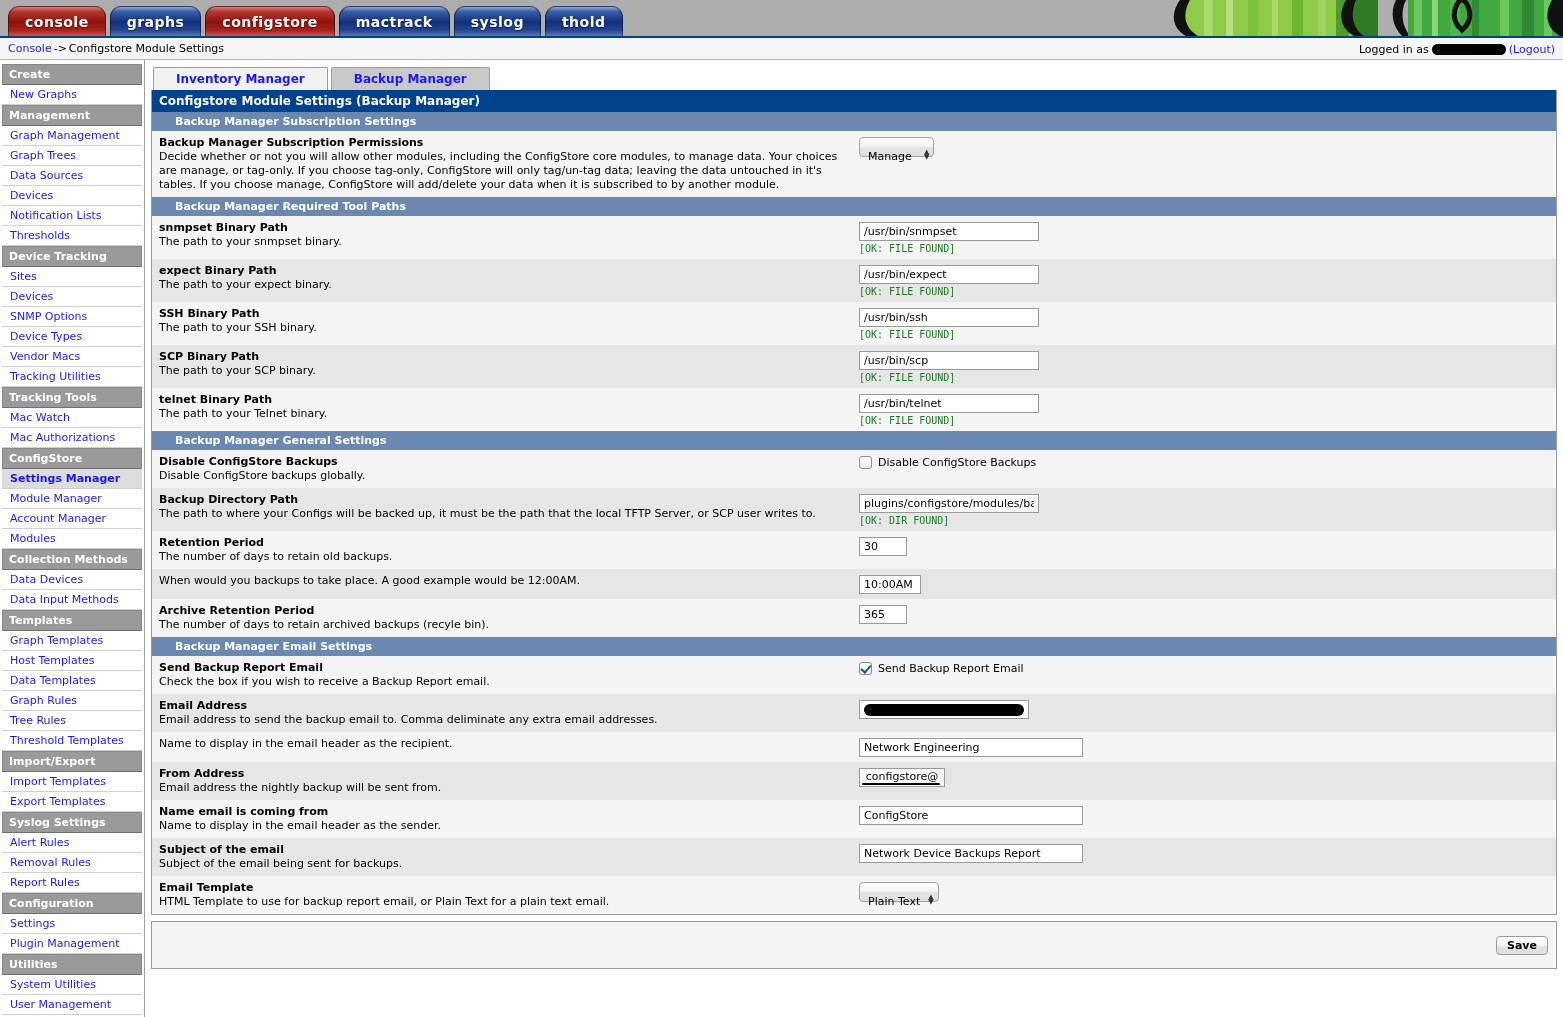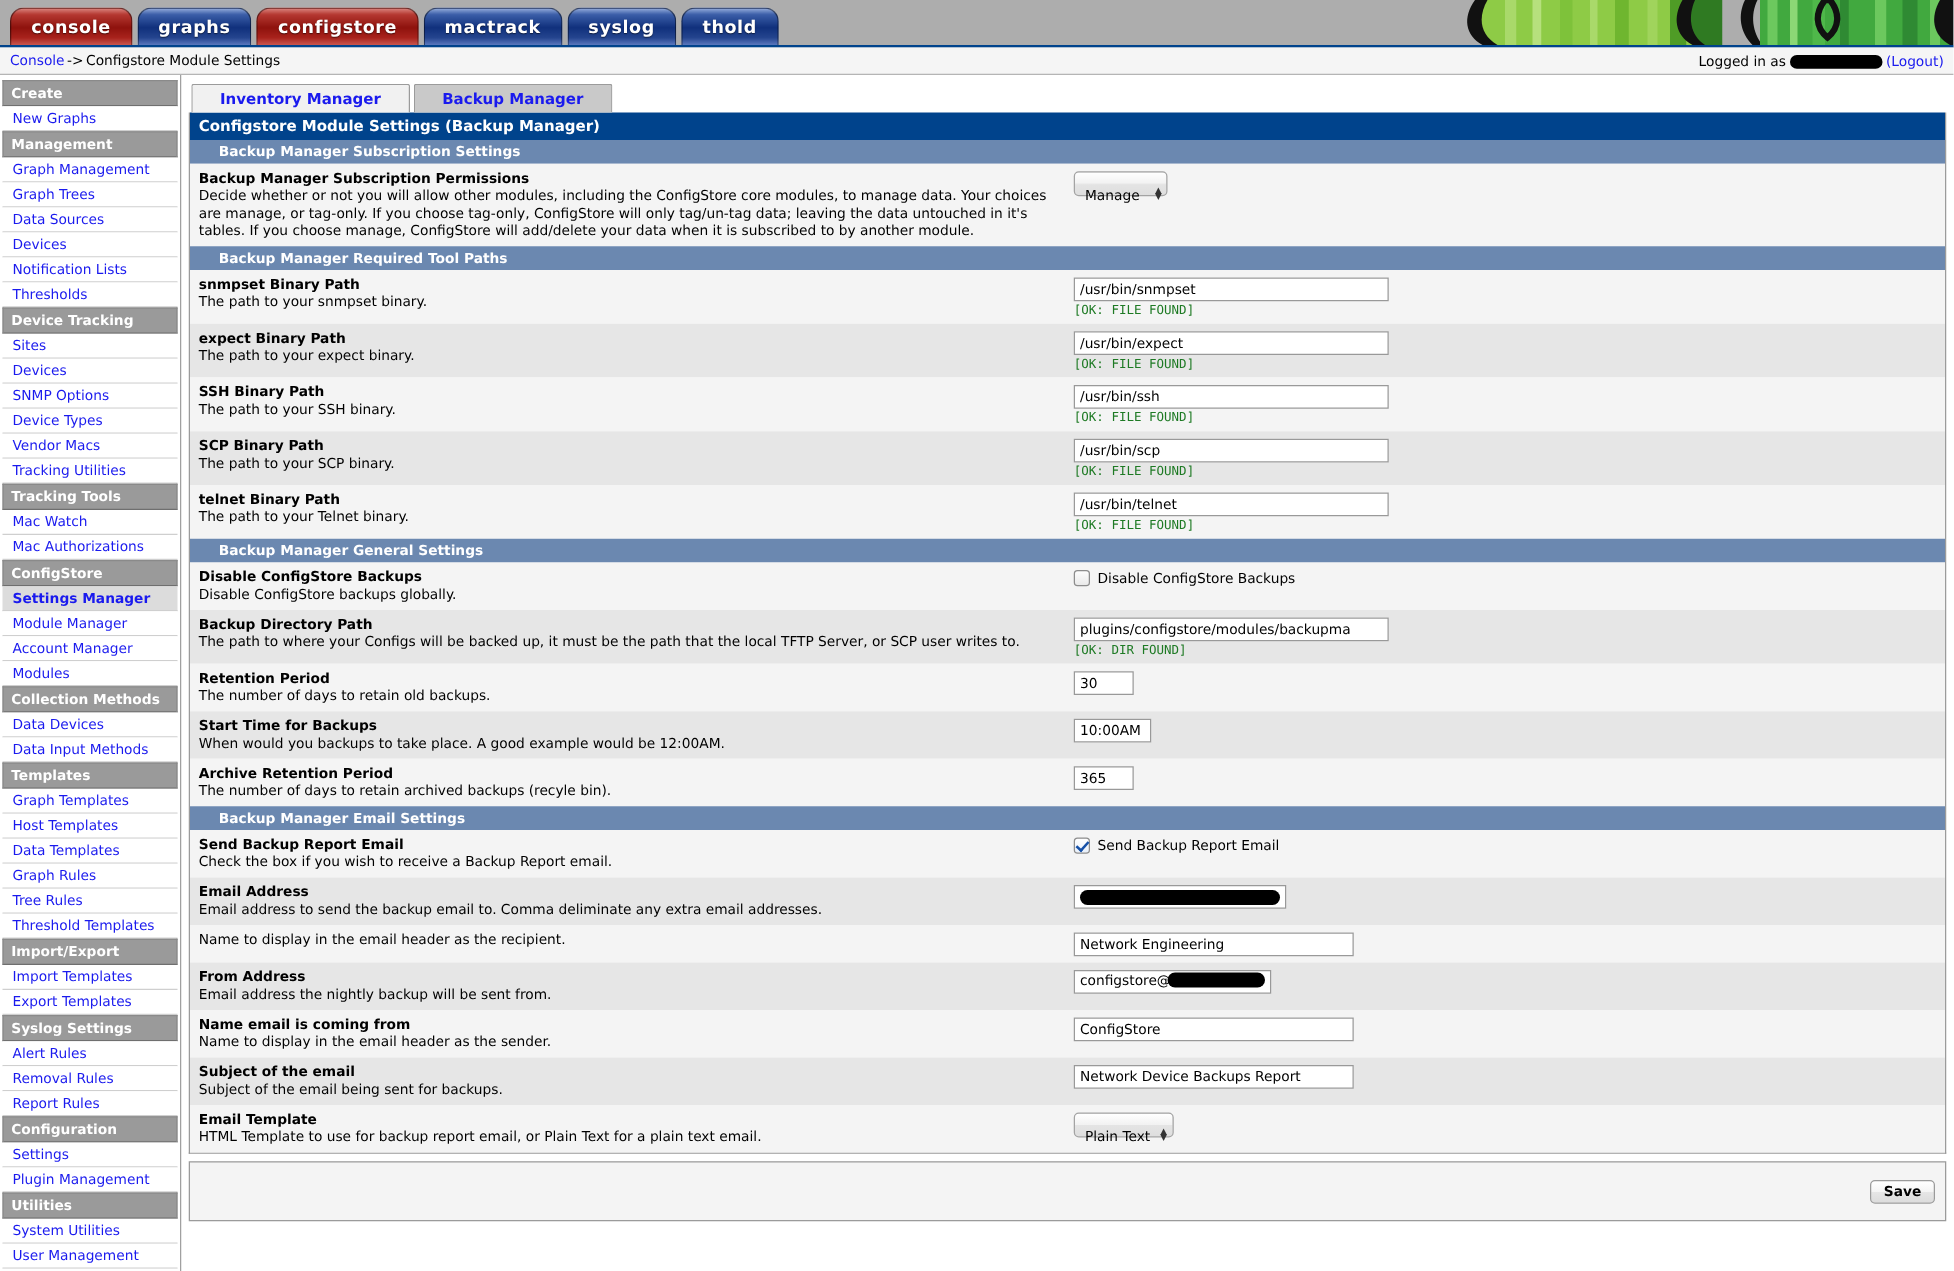--- a/index.html
+++ b/index.html
@@ -209,21 +209,21 @@
   input.txt {
     font-family: "DejaVu Sans", "Liberation Sans", sans-serif;
     font-size: 11px;
     height: 19px;
     padding: 1px 4px;
     border: 1px solid #999;
     background: #fff;
     color: #000;
     outline: none;
   }
-  input.w-path  { width: 252px; }
+  input.w-path  { width: 180px; }
   input.w-email { width: 224px; }
   input.w-small { width: 48px; }
   input.w-time  { width: 62px; }
 
   .ok-msg {
     color: #1e7a24;
     font-family: "DejaVu Sans Mono", "Liberation Mono", monospace;
     font-size: 10px;
     margin-top: 2px;
     display: block;
@@ -509,21 +509,20 @@
             </div>
             <div class="row odd">
               <div class="row-label">
                 <span class="lbl-title">Retention Period</span>
                 <span class="lbl-desc">The number of days to retain old backups.</span>
               </div>
               <div class="row-field"><input class="txt w-small" type="text" value="30" style=""></div>
             </div>
             <div class="row even">
               <div class="row-label">
-                <span class="lbl-title">Start Time for Backups</span>
                 <span class="lbl-desc">When would you backups to take place. A good example would be 12:00AM.</span>
               </div>
               <div class="row-field"><input class="txt w-time" type="text" value="10:00AM" style=""></div>
             </div>
             <div class="row odd">
               <div class="row-label">
                 <span class="lbl-title">Archive Retention Period</span>
                 <span class="lbl-desc">The number of days to retain archived backups (recyle bin).</span>
               </div>
               <div class="row-field"><input class="txt w-small" type="text" value="365" style=""></div>
@@ -554,21 +553,21 @@
               <div class="row-label">
                 <span class="lbl-desc">Name to display in the email header as the recipient.</span>
               </div>
               <div class="row-field"><input class="txt w-email" type="text" value="Network Engineering" style=""></div>
             </div>
             <div class="row even">
               <div class="row-label">
                 <span class="lbl-title">From Address</span>
                 <span class="lbl-desc">Email address the nightly backup will be sent from.</span>
               </div>
-              <div class="row-field"><span class="txt w-email" style="display:inline-flex;align-items:flex-start;border:1px solid #999;background:#fff;height:19px;padding:1px 4px;font-size:11px;">
+              <div class="row-field"><span class="txt w-email" style="display:inline-flex;align-items:center;border:1px solid #999;background:#fff;height:19px;padding:1px 4px;font-size:11px;flex-direction:column;">
                   <span>configstore@</span>
                   <span class="redact-in-input" style="width:78px;margin-left:-2px"></span>
                 </span></div>
             </div>
             <div class="row odd">
               <div class="row-label">
                 <span class="lbl-title">Name email is coming from</span>
                 <span class="lbl-desc">Name to display in the email header as the sender.</span>
               </div>
               <div class="row-field"><input class="txt w-email" type="text" value="ConfigStore" style=""></div>

